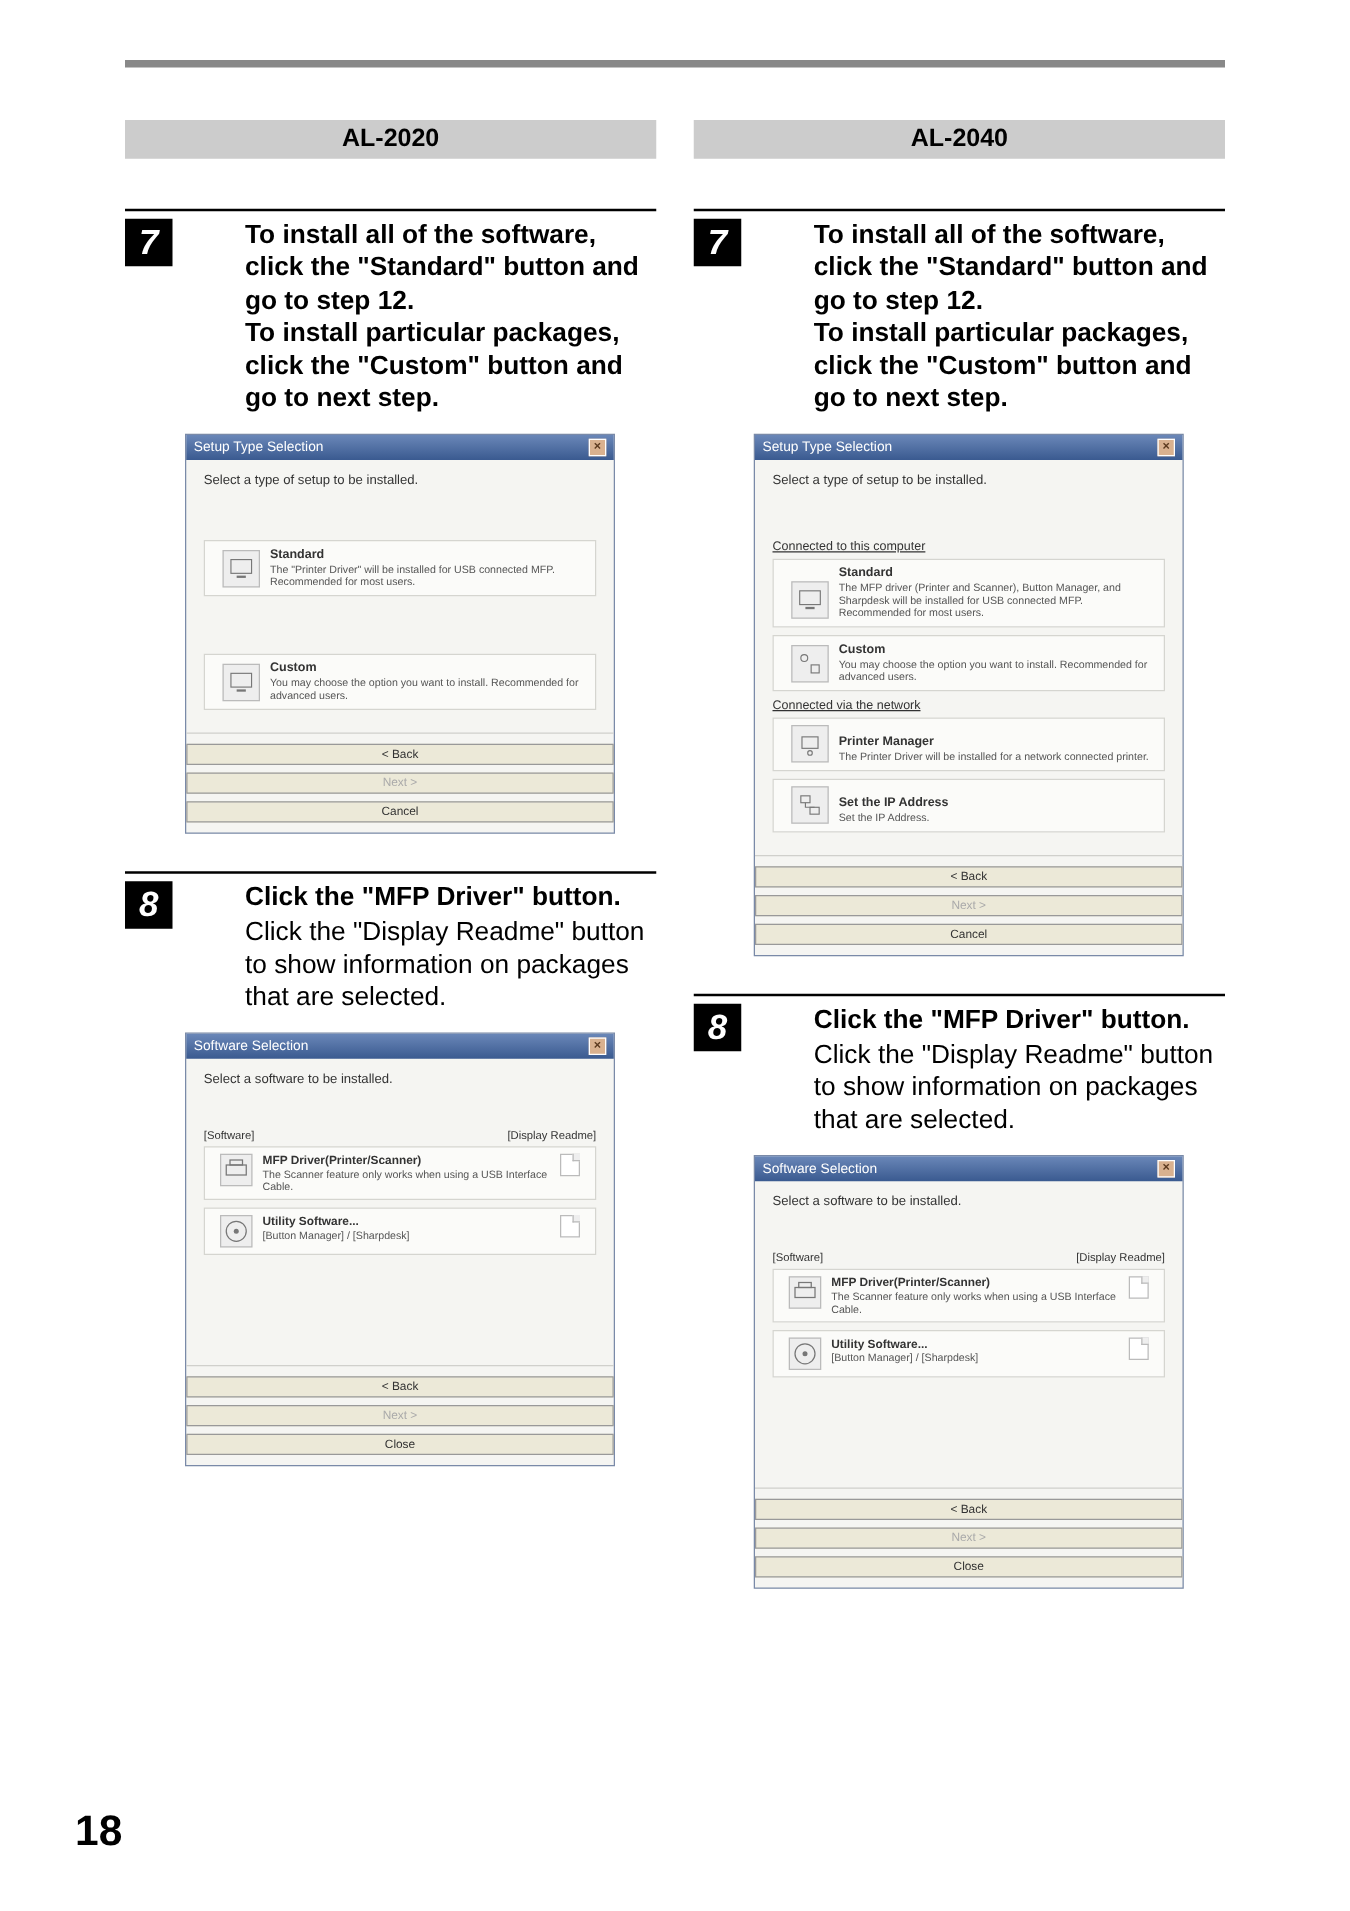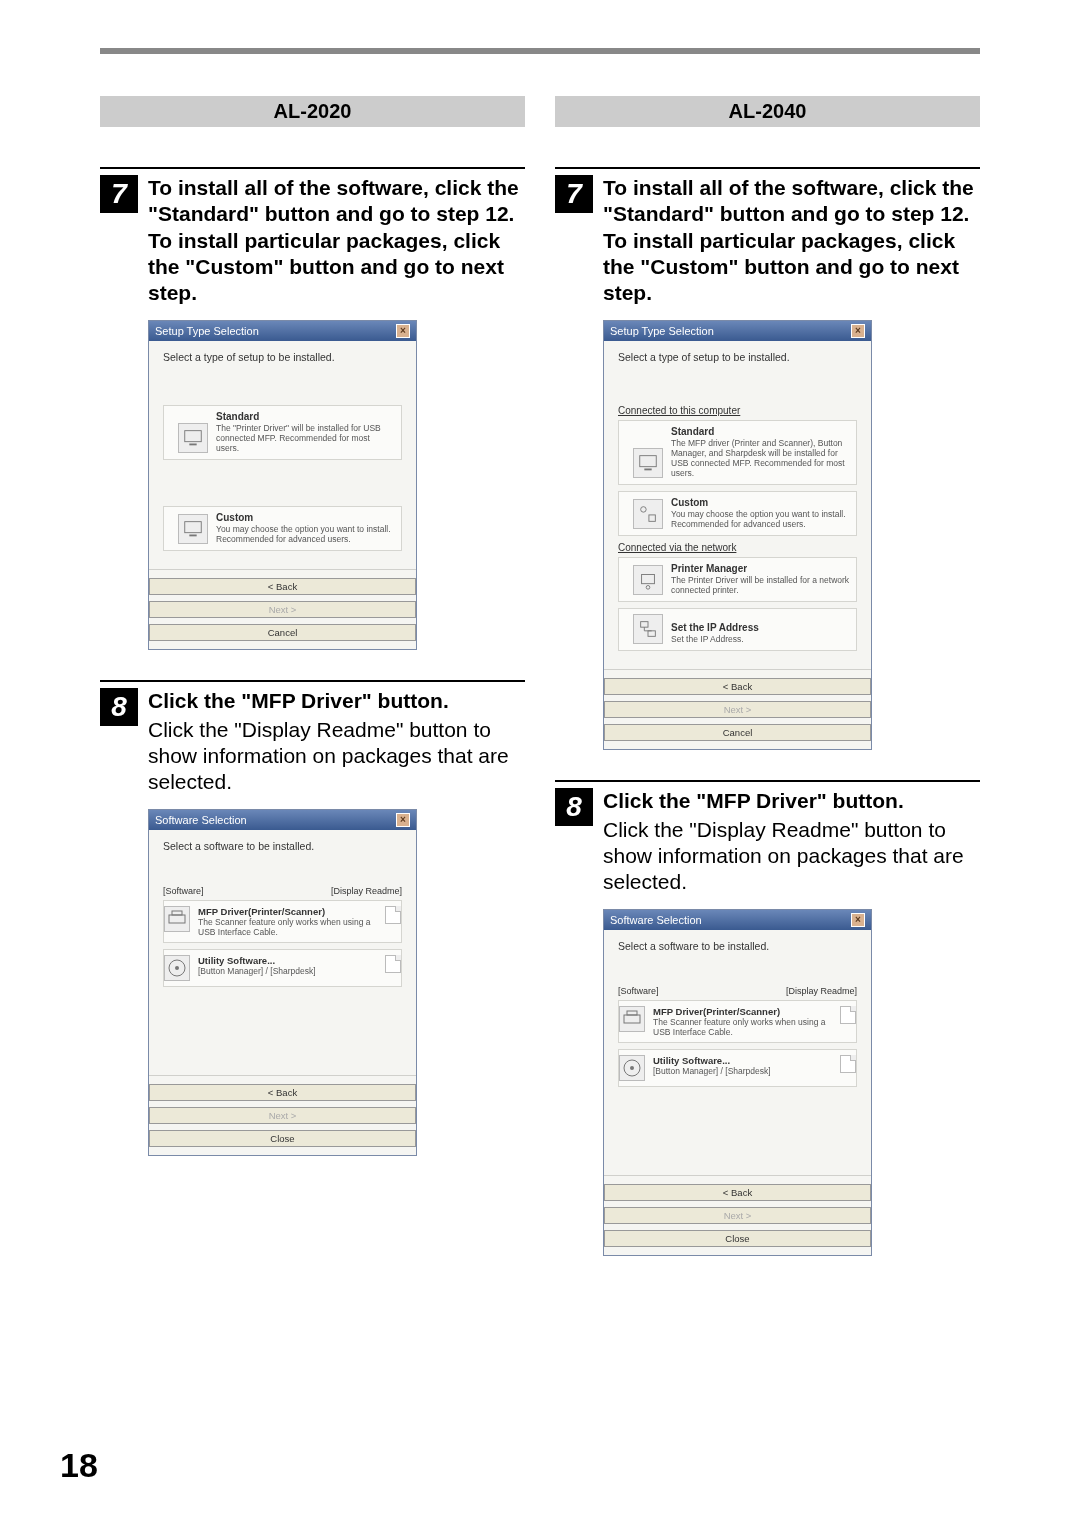--- a/index.html
+++ b/index.html
@@ -61,34 +61,35 @@
     font-weight: bold;
     font-style: italic;
     font-size: 28px;
     display: flex;
     align-items: center;
     justify-content: center;
     flex-shrink: 0;
   }
   .step-text {
     flex: 1;
+    margin-left: 48px;
   }
   .step-title {
     font-weight: bold;
     font-size: 21px;
     line-height: 1.25;
   }
   .step-sub {
     font-size: 21px;
     line-height: 1.25;
     margin-top: 2px;
   }
   .dialog {
     margin: 14px 0 0 48px;
-    width: 269px;
+    width: 344px;
     border: 1px solid #7a8aa8;
     background: #f5f5f2;
     font-size: 10px;
     color: #333;
   }
   .dialog-title {
     background: linear-gradient(#6a87b8, #3a5a90);
     color: #fff;
     padding: 3px 6px;
     font-size: 11px;
@@ -174,21 +175,21 @@
     display: flex;
     justify-content: space-between;
     font-size: 9px;
     margin: 0 0 4px 0;
   }
   .sw-item {
     display: flex;
     gap: 8px;
     border: 1px solid #d5d5d0;
     background: #fbfbf9;
-    padding: 5px 0;
+    padding: 5px 12px;
     margin-bottom: 6px;
     align-items: flex-start;
   }
   .sw-icon {
     width: 26px;
     height: 26px;
     flex-shrink: 0;
     border: 1px solid #bbb;
     background: #eee;
     display: flex;

